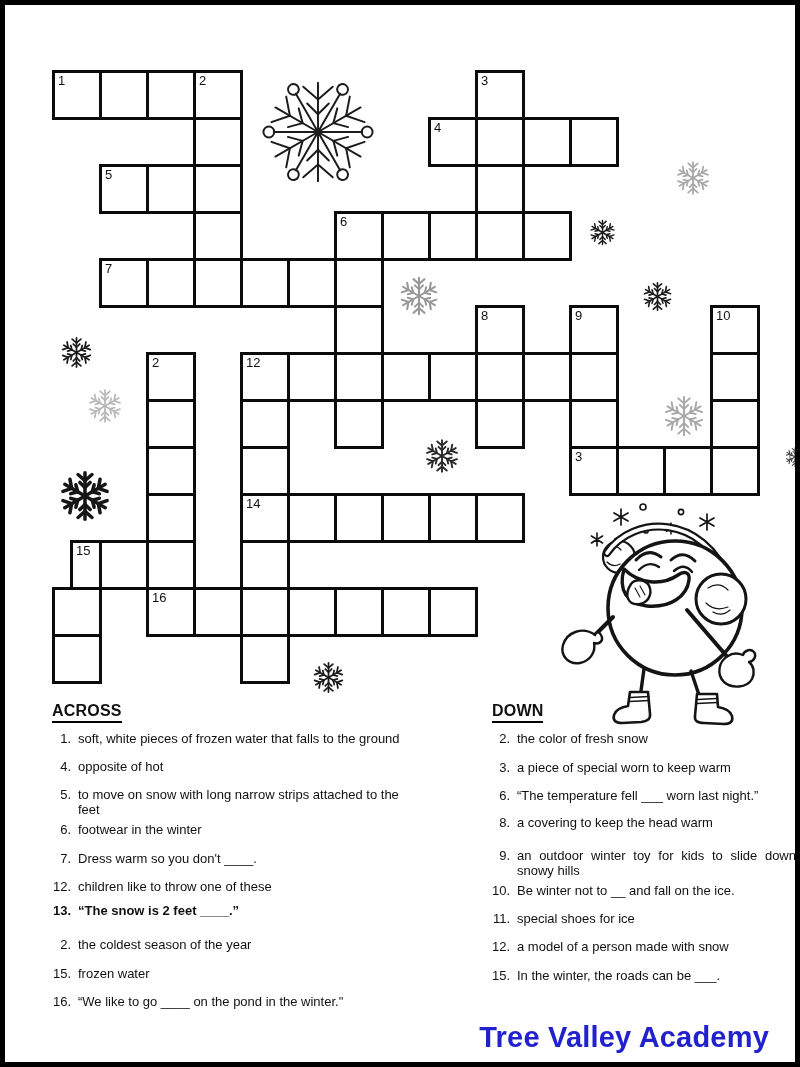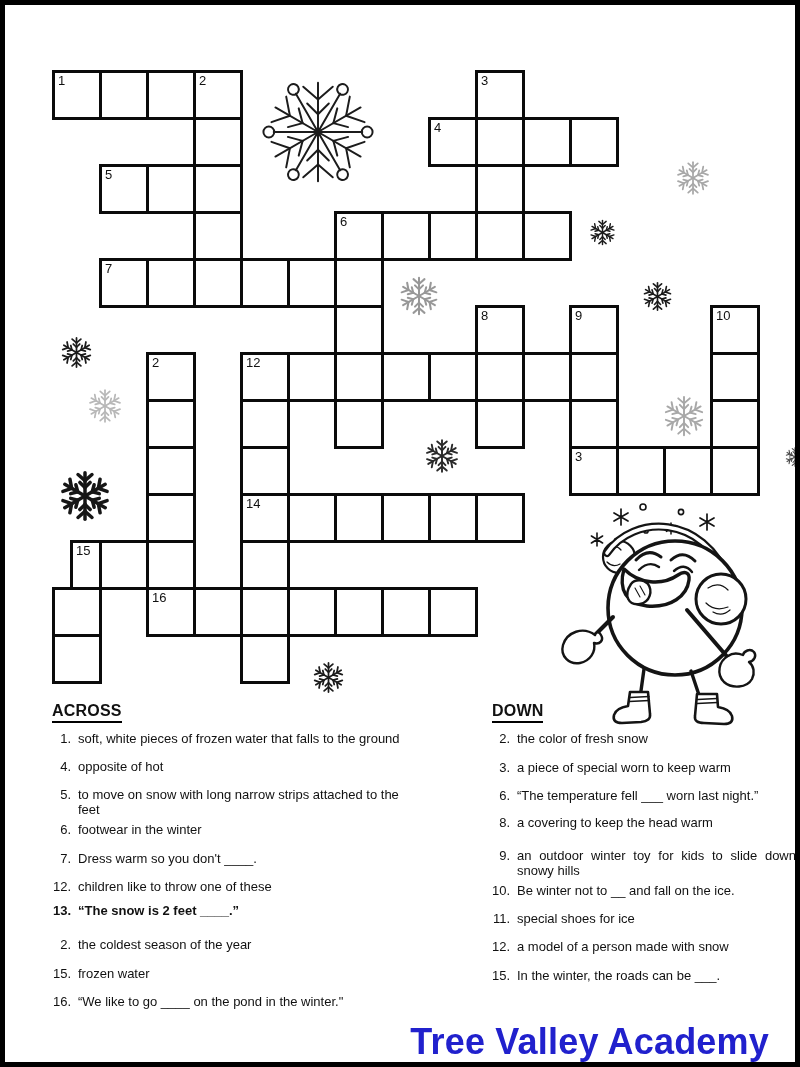--- a/index.html
+++ b/index.html
@@ -24,21 +24,21 @@
 
   
   .clhdr{position:absolute;font-size:16px;font-weight:bold;letter-spacing:.2px;
          border-bottom:2px solid #000;padding-bottom:1px;}
   .clue{position:absolute;display:flex;font-size:13px;line-height:14.5px;}
   .cnum{flex:none;text-align:right;}
   .ctext{margin-left:7px;}
   .ctext.justify{text-align:justify;}
 
   
-  .footer{position:absolute;right:26px;top:1016px;font-size:36px;font-weight:bold;
+  .footer{position:absolute;right:26px;top:1016px;font-size:29px;font-weight:bold;
           color:#2121cd;letter-spacing:.2px;}
 
   .flake{position:absolute;pointer-events:none;}
   .flake use{fill:none;}
   .snowman{position:absolute;left:546px;top:494px;}
   svg .ln{fill:none;stroke:#141414;stroke-linecap:round;stroke-linejoin:round;}
 </style>
 </head>
 <body>
 

